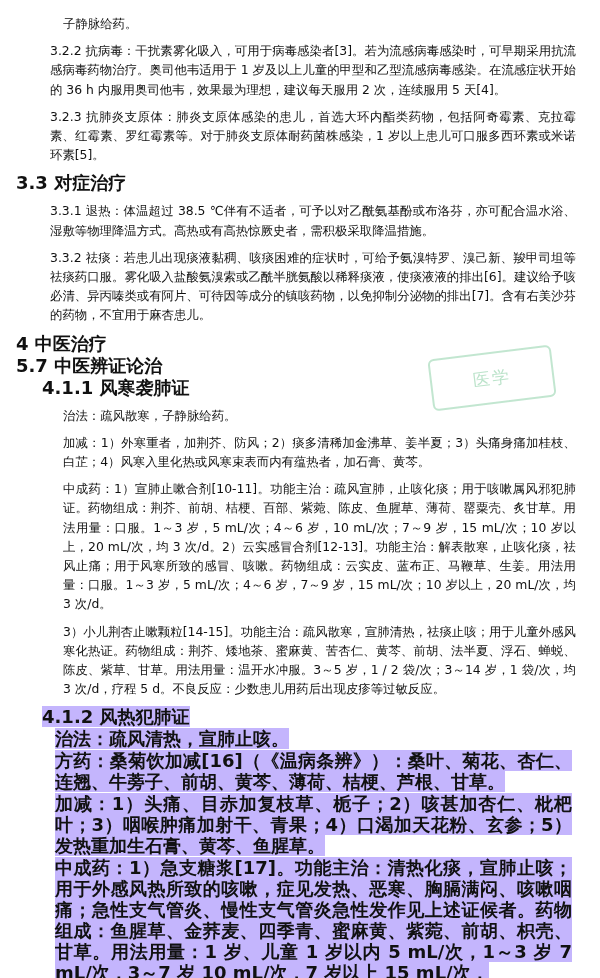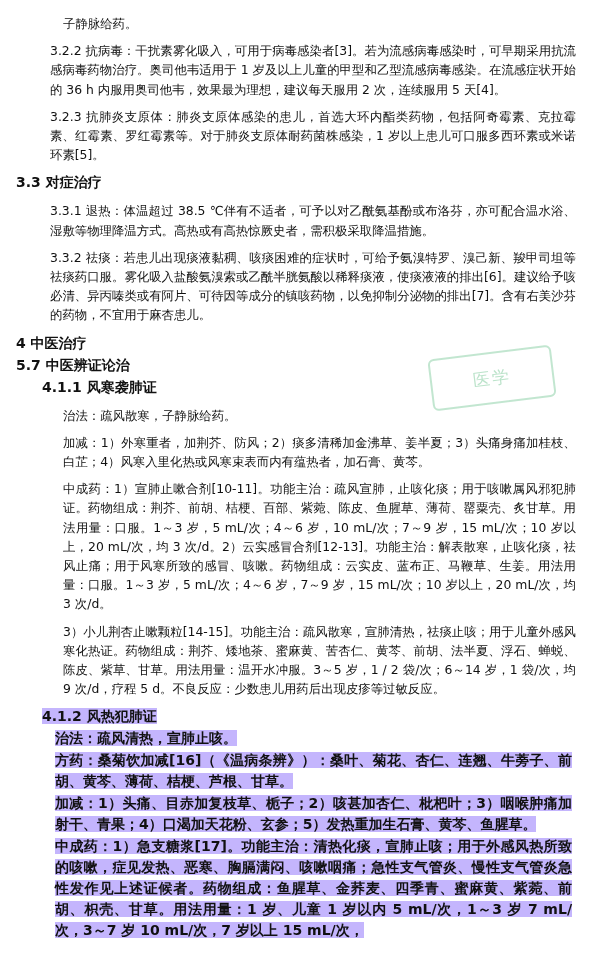--- a/index.html
+++ b/index.html
@@ -40,21 +40,21 @@
     z-index: 5;
   }
   p {
     margin: 8px;
     font-size: 12.4px;
     line-height: 19.2px;
     text-align: justify;
     text-justify: inter-ideograph;
   }
   .h-sec {
-    font-size: 14px;
+    font-size: 18px;
     font-weight: bold;
     line-height: 21px;
     margin: 1px 12px 0 0;
   }
   .indent1 { text-indent: 0; }
   .ind-2 { padding-left: 26px; }
   .ind-3 { padding-left: 39px; }
   .hl {
     background: #c4b5fd;
   }
@@ -71,20 +71,20 @@
       <p class="ind-2">3.2.3 抗肺炎支原体：肺炎支原体感染的患儿，首选大环内酯类药物，包括阿奇霉素、克拉霉素、红霉素、罗红霉素等。对于肺炎支原体耐药菌株感染，1 岁以上患儿可口服多西环素或米诺环素[5]。</p>
       <p class="indent1 h-sec">3.3 对症治疗</p>
       <p class="ind-2">3.3.1 退热：体温超过 38.5 ℃伴有不适者，可予以对乙酰氨基酚或布洛芬，亦可配合温水浴、湿敷等物理降温方式。高热或有高热惊厥史者，需积极采取降温措施。</p>
       <p class="ind-2">3.3.2 祛痰：若患儿出现痰液黏稠、咳痰困难的症状时，可给予氨溴特罗、溴己新、羧甲司坦等祛痰药口服。雾化吸入盐酸氨溴索或乙酰半胱氨酸以稀释痰液，使痰液液的排出[6]。建议给予咳必清、异丙嗪类或有阿片、可待因等成分的镇咳药物，以免抑制分泌物的排出[7]。含有右美沙芬的药物，不宜用于麻杏患儿。</p>
       <p class="indent1 h-sec">4 中医治疗</p>
       <p class="indent1 h-sec">5.7 中医辨证论治</p>
       <p class="ind-2 h-sec">4.1.1 风寒袭肺证</p>
       <p class="ind-3">治法：疏风散寒，子静脉给药。</p>
       <p class="ind-3">加减：1）外寒重者，加荆芥、防风；2）痰多清稀加金沸草、姜半夏；3）头痛身痛加桂枝、白芷；4）风寒入里化热或风寒束表而内有蕴热者，加石膏、黄芩。</p>
       <p class="ind-3">中成药：1）宣肺止嗽合剂[10-11]。功能主治：疏风宣肺，止咳化痰；用于咳嗽属风邪犯肺证。药物组成：荆芥、前胡、桔梗、百部、紫菀、陈皮、鱼腥草、薄荷、罂粟壳、炙甘草。用法用量：口服。1～3 岁，5 mL/次；4～6 岁，10 mL/次；7～9 岁，15 mL/次；10 岁以上，20 mL/次，均 3 次/d。2）云实感冒合剂[12-13]。功能主治：解表散寒，止咳化痰，祛风止痛；用于风寒所致的感冒、咳嗽。药物组成：云实皮、蓝布正、马鞭草、生姜。用法用量：口服。1～3 岁，5 mL/次；4～6 岁，7～9 岁，15 mL/次；10 岁以上，20 mL/次，均 3 次/d。</p>
-      <p class="ind-3">3）小儿荆杏止嗽颗粒[14-15]。功能主治：疏风散寒，宣肺清热，祛痰止咳；用于儿童外感风寒化热证。药物组成：荆芥、矮地茶、蜜麻黄、苦杏仁、黄芩、前胡、法半夏、浮石、蝉蜕、陈皮、紫草、甘草。用法用量：温开水冲服。3～5 岁，1 / 2 袋/次；6～14 岁，1 袋/次，均 9 次/d，疗程 5 d。不良反应：少数患儿用药后出现皮疹等过敏反应。</p>
+      <p class="ind-3">3）小儿荆杏止嗽颗粒[14-15]。功能主治：疏风散寒，宣肺清热，祛痰止咳；用于儿童外感风寒化热证。药物组成：荆芥、矮地茶、蜜麻黄、苦杏仁、黄芩、前胡、法半夏、浮石、蝉蜕、陈皮、紫草、甘草。用法用量：温开水冲服。3～5 岁，1 / 2 袋/次；3～14 岁，1 袋/次，均 3 次/d，疗程 5 d。不良反应：少数患儿用药后出现皮疹等过敏反应。</p>
       <p class="ind-2 h-sec"><span class="hl">4.1.2 风热犯肺证</span></p>
       <p class="ind-3 h-sec"><span class="hl">治法：疏风清热，宣肺止咳。</span></p>
       <p class="ind-3 h-sec"><span class="hl">方药：桑菊饮加减[16]（《温病条辨》）：桑叶、菊花、杏仁、连翘、牛蒡子、前胡、黄芩、薄荷、桔梗、芦根、甘草。</span></p>
       <p class="ind-3 h-sec"><span class="hl">加减：1）头痛、目赤加复枝草、栀子；2）咳甚加杏仁、枇杷叶；3）咽喉肿痛加射干、青果；4）口渴加天花粉、玄参；5）发热重加生石膏、黄芩、鱼腥草。</span></p>
       <p class="ind-3 h-sec"><span class="hl">中成药：1）急支糖浆[17]。功能主治：清热化痰，宣肺止咳；用于外感风热所致的咳嗽，症见发热、恶寒、胸膈满闷、咳嗽咽痛；急性支气管炎、慢性支气管炎急性发作见上述证候者。药物组成：鱼腥草、金荞麦、四季青、蜜麻黄、紫菀、前胡、枳壳、甘草。用法用量：1 岁、儿童 1 岁以内 5 mL/次，1～3 岁 7 mL/次，3～7 岁 10 mL/次，7 岁以上 15 mL/次，</span></p>
     </div>
 </div>
 
 </body></html>

